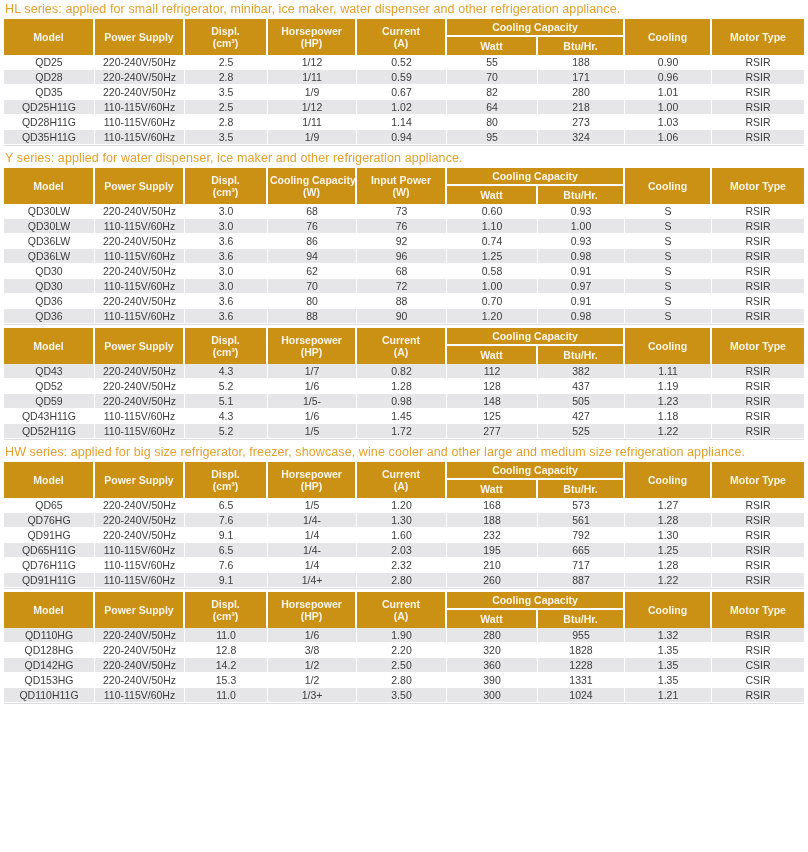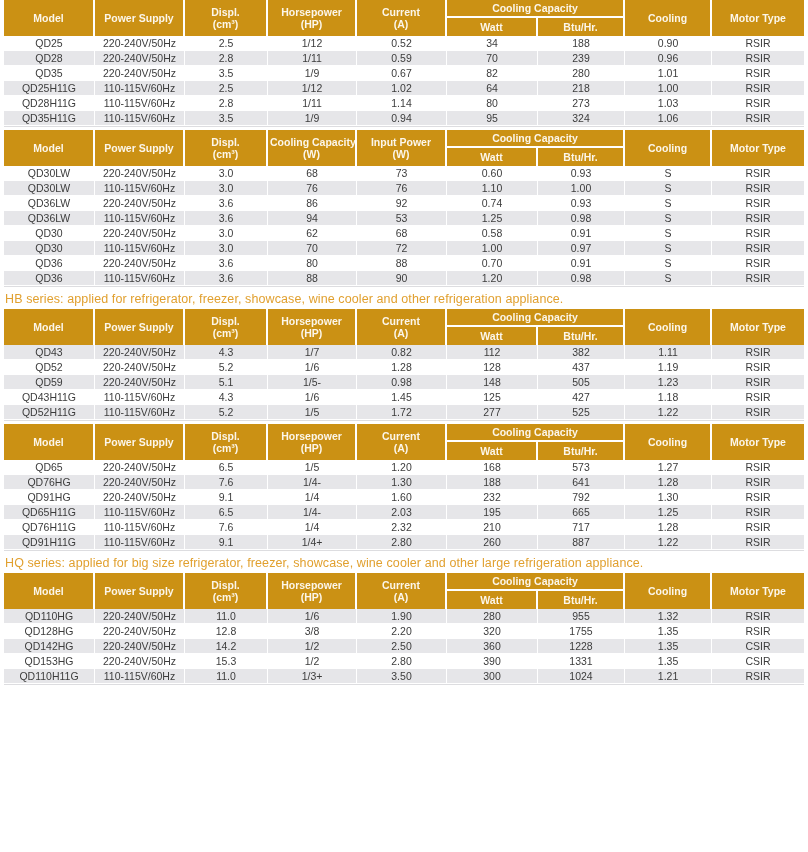--- a/index.html
+++ b/index.html
@@ -50,20 +50,21 @@
   }
   tbody td:last-child{border-right:none;text-align:center;}
   tr.gray td{background:#E6E6E9;}
   tr.white td{background:#FFFFFF;}
 </style>
 </head>
 <body>
 
 <div id="root">
     <div class="section">
+      <div class="sec-title">HL series: applied for small refrigerator, minibar, ice maker, water dispenser and other refrigeration appliance.</div>
       <table class="spec">
         <colgroup>
           <col style="width: 91px;">
           <col style="width: 90px;">
           <col style="width: 83px;">
           <col style="width: 89px;">
           <col style="width: 90px;">
           <col style="width: 91px;">
           <col style="width: 87px;">
           <col style="width: 87px;">
@@ -85,33 +86,33 @@
             <th class="">Btu/Hr.</th>
           </tr>
         </thead>
         <tbody>
           <tr class="white">
             <td>QD25</td>
             <td>220-240V/50Hz</td>
             <td>2.5</td>
             <td>1/12</td>
             <td>0.52</td>
-            <td>34</td>
+            <td>55</td>
             <td>188</td>
             <td>0.90</td>
             <td>RSIR</td>
           </tr>
           <tr class="gray">
             <td>QD28</td>
             <td>220-240V/50Hz</td>
             <td>2.8</td>
             <td>1/11</td>
             <td>0.59</td>
             <td>70</td>
-            <td>239</td>
+            <td>171</td>
             <td>0.96</td>
             <td>RSIR</td>
           </tr>
           <tr class="white">
             <td>QD35</td>
             <td>220-240V/50Hz</td>
             <td>3.5</td>
             <td>1/9</td>
             <td>0.67</td>
             <td>82</td>
@@ -149,20 +150,21 @@
             <td>0.94</td>
             <td>95</td>
             <td>324</td>
             <td>1.06</td>
             <td>RSIR</td>
           </tr>
         </tbody>
       </table>
     </div>
     <div class="section">
+      <div class="sec-title">Y series: applied for water dispenser, ice maker and other refrigeration appliance.</div>
       <table class="spec">
         <colgroup>
           <col style="width: 91px;">
           <col style="width: 90px;">
           <col style="width: 83px;">
           <col style="width: 89px;">
           <col style="width: 90px;">
           <col style="width: 91px;">
           <col style="width: 87px;">
           <col style="width: 87px;">
@@ -216,21 +218,21 @@
             <td>0.74</td>
             <td>0.93</td>
             <td>S</td>
             <td>RSIR</td>
           </tr>
           <tr class="gray">
             <td>QD36LW</td>
             <td>110-115V/60Hz</td>
             <td>3.6</td>
             <td>94</td>
-            <td>53</td>
+            <td>96</td>
             <td>1.25</td>
             <td>0.98</td>
             <td>S</td>
             <td>RSIR</td>
           </tr>
           <tr class="white">
             <td>QD30</td>
             <td>220-240V/50Hz</td>
             <td>3.0</td>
             <td>62</td>
@@ -270,21 +272,20 @@
             <td>90</td>
             <td>1.20</td>
             <td>0.98</td>
             <td>S</td>
             <td>RSIR</td>
           </tr>
         </tbody>
       </table>
     </div>
     <div class="section">
-      <div class="sec-title">HB series: applied for refrigerator, freezer, showcase, wine cooler and other refrigeration appliance.</div>
       <table class="spec">
         <colgroup>
           <col style="width: 91px;">
           <col style="width: 90px;">
           <col style="width: 83px;">
           <col style="width: 89px;">
           <col style="width: 90px;">
           <col style="width: 91px;">
           <col style="width: 87px;">
           <col style="width: 87px;">
@@ -359,20 +360,21 @@
             <td>1.72</td>
             <td>277</td>
             <td>525</td>
             <td>1.22</td>
             <td>RSIR</td>
           </tr>
         </tbody>
       </table>
     </div>
     <div class="section">
+      <div class="sec-title">HW series: applied for big size refrigerator, freezer, showcase, wine cooler and other large and medium size refrigeration appliance.</div>
       <table class="spec">
         <colgroup>
           <col style="width: 91px;">
           <col style="width: 90px;">
           <col style="width: 83px;">
           <col style="width: 89px;">
           <col style="width: 90px;">
           <col style="width: 91px;">
           <col style="width: 87px;">
           <col style="width: 87px;">
@@ -406,21 +408,21 @@
             <td>1.27</td>
             <td>RSIR</td>
           </tr>
           <tr class="gray">
             <td>QD76HG</td>
             <td>220-240V/50Hz</td>
             <td>7.6</td>
             <td>1/4-</td>
             <td>1.30</td>
             <td>188</td>
-            <td>641</td>
+            <td>561</td>
             <td>1.28</td>
             <td>RSIR</td>
           </tr>
           <tr class="white">
             <td>QD91HG</td>
             <td>220-240V/50Hz</td>
             <td>9.1</td>
             <td>1/4</td>
             <td>1.60</td>
             <td>232</td>
@@ -458,21 +460,20 @@
             <td>2.80</td>
             <td>260</td>
             <td>887</td>
             <td>1.22</td>
             <td>RSIR</td>
           </tr>
         </tbody>
       </table>
     </div>
     <div class="section">
-      <div class="sec-title">HQ series: applied for big size refrigerator, freezer, showcase, wine cooler and other large refrigeration appliance.</div>
       <table class="spec">
         <colgroup>
           <col style="width: 91px;">
           <col style="width: 90px;">
           <col style="width: 83px;">
           <col style="width: 89px;">
           <col style="width: 90px;">
           <col style="width: 91px;">
           <col style="width: 87px;">
           <col style="width: 87px;">
@@ -506,21 +507,21 @@
             <td>1.32</td>
             <td>RSIR</td>
           </tr>
           <tr class="white">
             <td>QD128HG</td>
             <td>220-240V/50Hz</td>
             <td>12.8</td>
             <td>3/8</td>
             <td>2.20</td>
             <td>320</td>
-            <td>1755</td>
+            <td>1828</td>
             <td>1.35</td>
             <td>RSIR</td>
           </tr>
           <tr class="gray">
             <td>QD142HG</td>
             <td>220-240V/50Hz</td>
             <td>14.2</td>
             <td>1/2</td>
             <td>2.50</td>
             <td>360</td>

